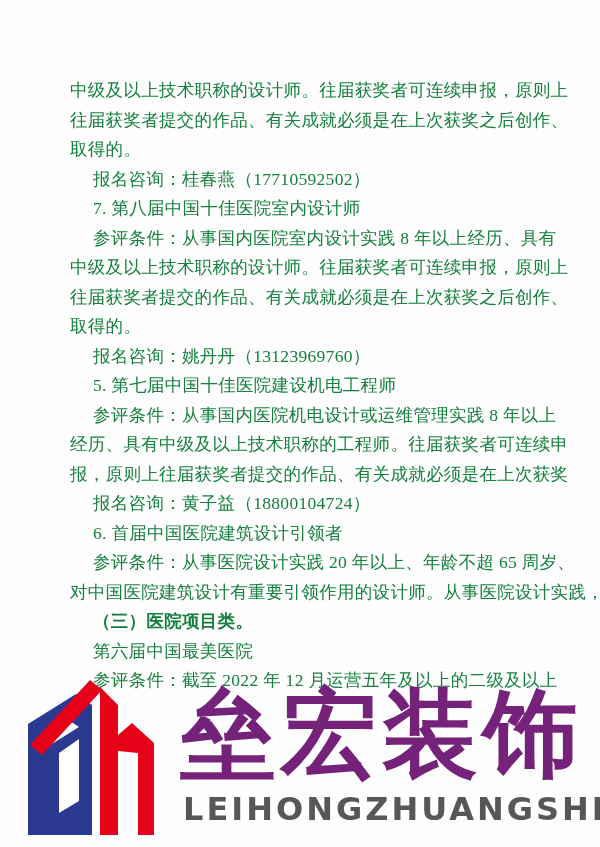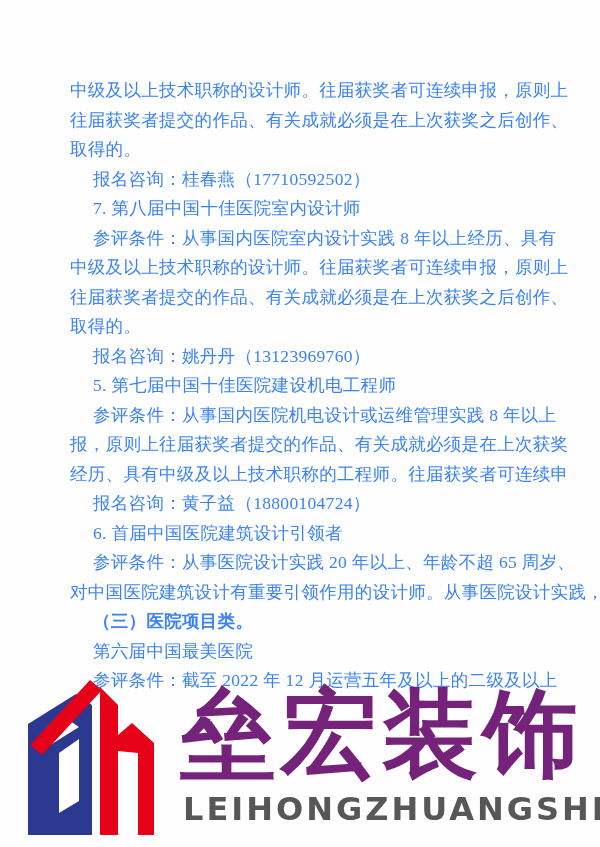--- a/index.html
+++ b/index.html
@@ -48,35 +48,35 @@
     font-size:32px;
     letter-spacing:3px;
     white-space:nowrap;
   }
 </style>
 </head>
 <body>
 
 <div class="page">
 
-  <div class="doc-body" style="color: #3b82f6;">
+  <div class="doc-body" style="color: #15803d;">
       <div class="line">中级及以上技术职称的设计师。往届获奖者可连续申报，原则上</div>
       <div class="line">往届获奖者提交的作品、有关成就必须是在上次获奖之后创作、</div>
       <div class="line">取得的。</div>
       <div class="line ind">报名咨询：桂春燕（17710592502）</div>
       <div class="line ind">7. 第八届中国十佳医院室内设计师</div>
       <div class="line ind">参评条件：从事国内医院室内设计实践 8 年以上经历、具有</div>
       <div class="line">中级及以上技术职称的设计师。往届获奖者可连续申报，原则上</div>
       <div class="line">往届获奖者提交的作品、有关成就必须是在上次获奖之后创作、</div>
       <div class="line">取得的。</div>
       <div class="line ind">报名咨询：姚丹丹（13123969760）</div>
       <div class="line ind">5. 第七届中国十佳医院建设机电工程师</div>
       <div class="line ind">参评条件：从事国内医院机电设计或运维管理实践 8 年以上</div>
+      <div class="line">经历、具有中级及以上技术职称的工程师。往届获奖者可连续申</div>
       <div class="line">报，原则上往届获奖者提交的作品、有关成就必须是在上次获奖</div>
-      <div class="line">经历、具有中级及以上技术职称的工程师。往届获奖者可连续申</div>
       <div class="line ind">报名咨询：黄子益（18800104724）</div>
       <div class="line ind">6. 首届中国医院建筑设计引领者</div>
       <div class="line ind">参评条件：从事医院设计实践 20 年以上、年龄不超 65 周岁、</div>
       <div class="line">对中国医院建筑设计有重要引领作用的设计师。从事医院设计实践，</div>
       <div class="line ind bold">（三）医院项目类。</div>
       <div class="line ind">第六届中国最美医院</div>
       <div class="line ind">参评条件：截至 2022 年 12 月运营五年及以上的二级及以上</div>
     </div>
 
   <div class="watermark">

